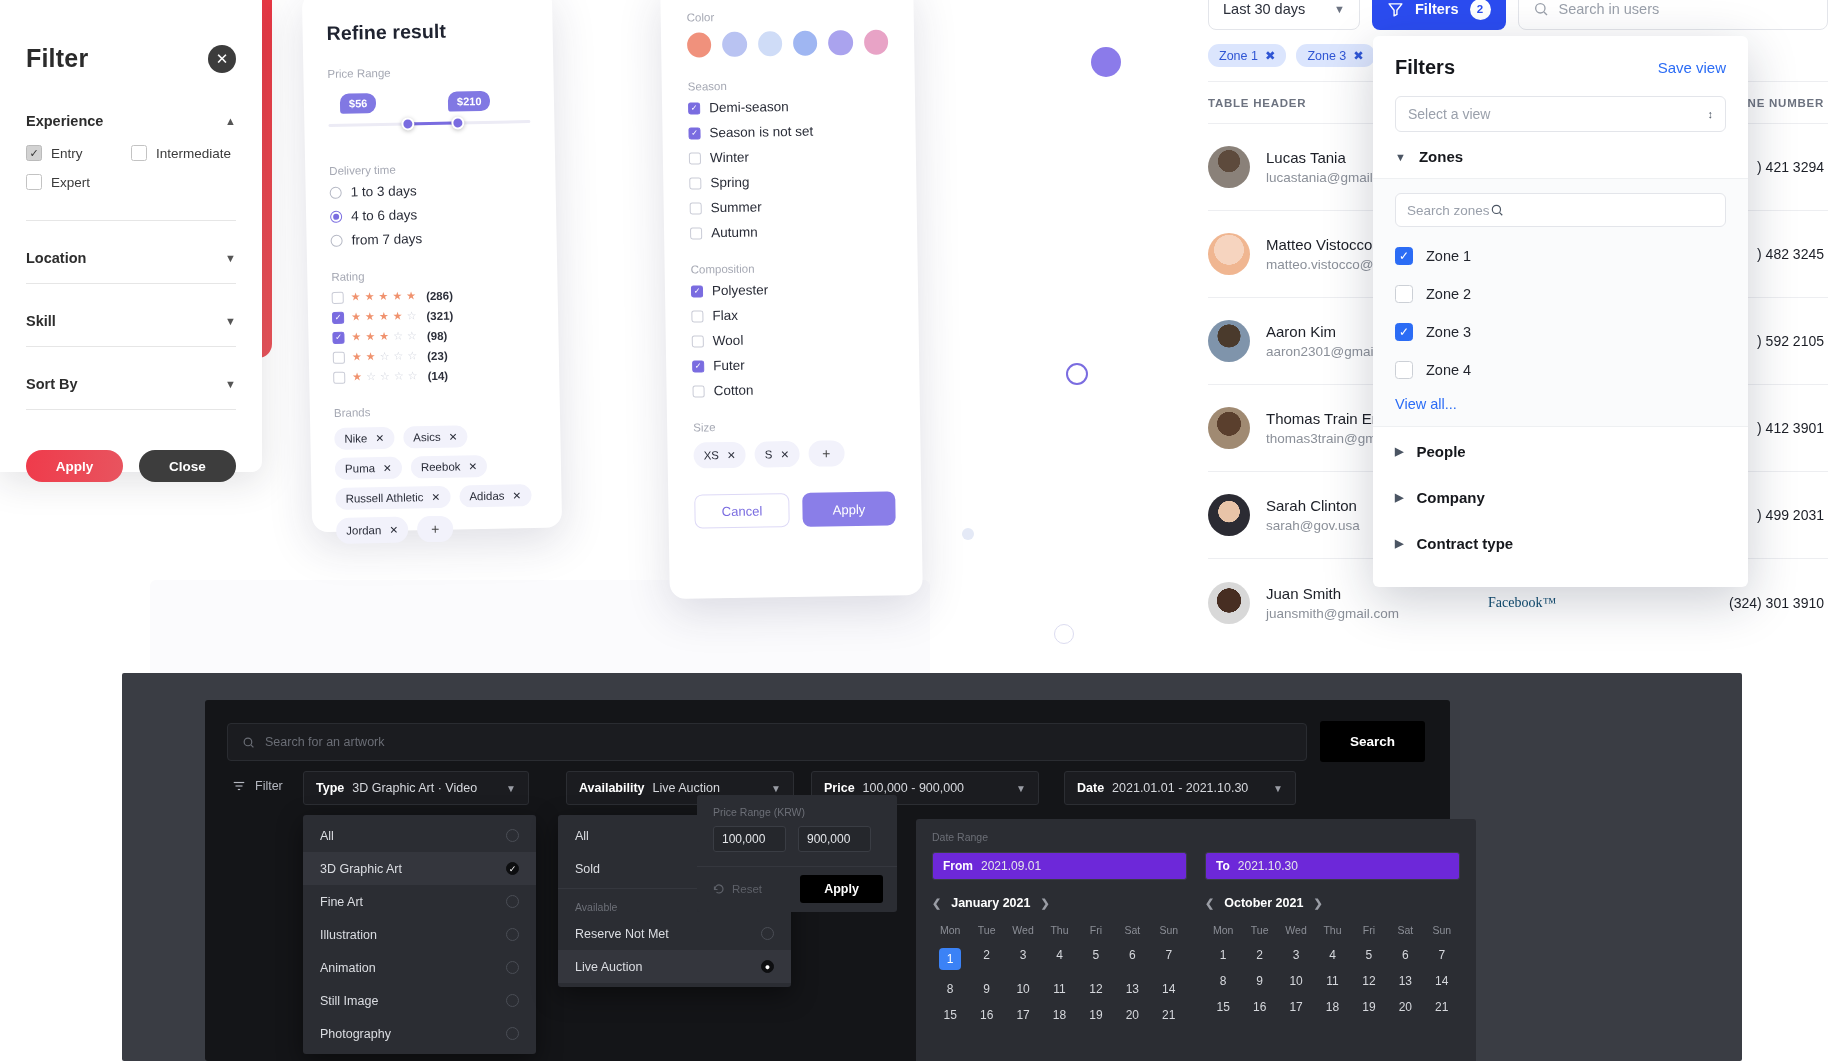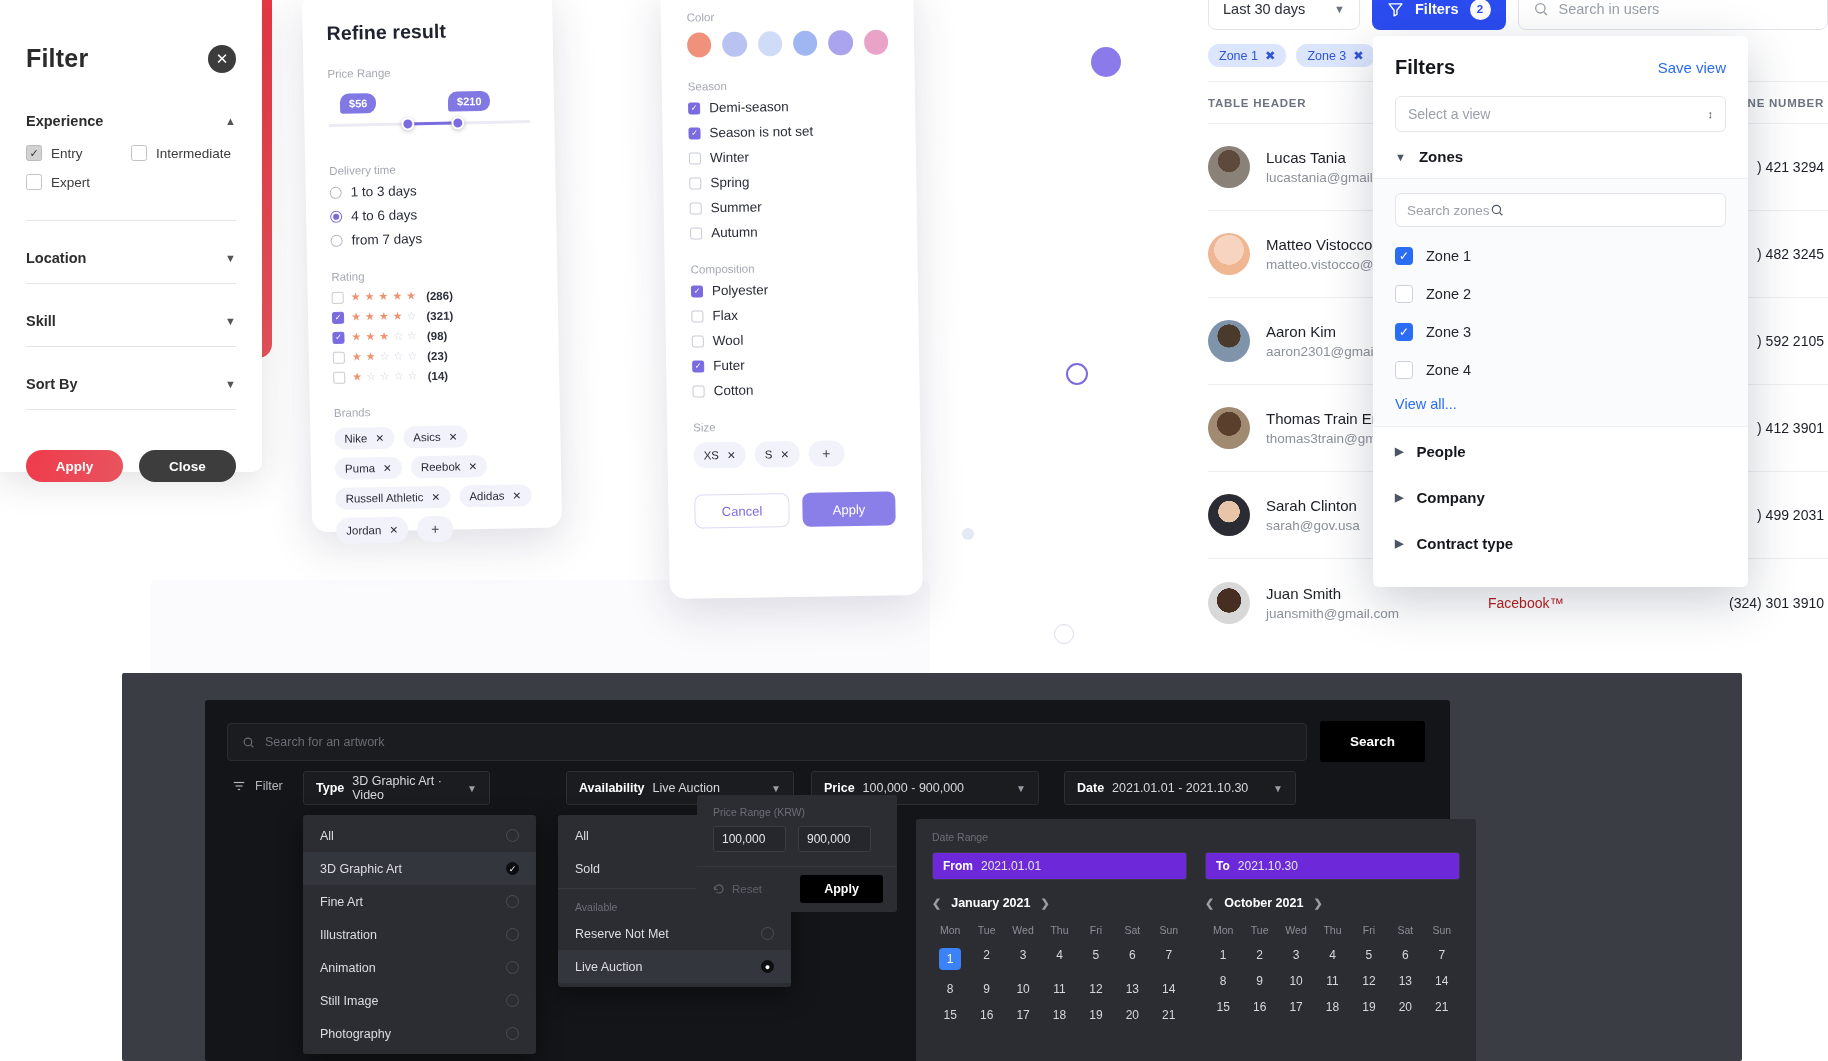--- a/index.html
+++ b/index.html
@@ -132,21 +132,21 @@
   .tbl { border-top:1px solid #edeef1;margin-left:20px;}
   .tbl-head { display:flex;align-items:center;height:42px;font-size:11.5px;letter-spacing:.75px;
               color:#6d7380;font-weight:600;border-bottom:1px solid #edeef1;}
   .trow { display:flex;align-items:center;height:87px;border-bottom:1px solid #edeef1;}
   .av { width:42px;height:42px;border-radius:50%;flex:none;margin-right:16px;
         background-size:cover;background-position:center;}
   .uname { font-size:15px;color:#1c1f27;margin-bottom:4px;}
   .umail { font-size:13.5px;color:#8b9099;}
   .uphone{ font-size:14px;color:#1c1f27;white-space:nowrap;}
   .c-name{ width:280px;display:flex;align-items:center;}
-  .c-src { width:150px;font-size:14px;color:#b91c1c;}
+  .c-src { width:150px;font-size:14px;color:#0c4a6e;font-family:Liberation Serif, serif;}
   .c-ph  { flex:1;text-align:right;padding-right:4px;}
 
   #filters-pop {
     position:absolute; left:185px; top:58px; width:375px;
     background:#fff;border-radius:6px;box-shadow:0 14px 50px rgba(25,30,60,.22);
     padding:20px 0 22px 0;
   }
   .fp-head { display:flex;align-items:center;justify-content:space-between;padding:0 22px 0 22px;}
   .fp-title { font-size:20px;font-weight:700;color:#16181d;}
   .fp-save { font-size:15px;color:#2b6cf5;cursor:pointer;}
@@ -677,21 +677,21 @@
 
   <div class="d-filterlbl">
     <svg width="14" height="14" viewBox="0 0 24 24">
       <line x1="3" y1="6" x2="21" y2="6" stroke="#b5b8c0" stroke-width="2"></line>
       <line x1="6" y1="12" x2="18" y2="12" stroke="#b5b8c0" stroke-width="2"></line>
       <line x1="10" y1="18" x2="14" y2="18" stroke="#b5b8c0" stroke-width="2"></line>
     </svg>
     <span>Filter</span>
   </div>
 
-  <div class="d-sel" style="left:303px;width:187px;">
+  <div class="d-sel" style="left:303px;width:226px;">
     <b>Type</b>
     <span>3D Graphic Art · Video</span>
     <span class="cv">▼</span>
   </div>
   <div class="d-sel" style="left:558px;width:228px;margin-left:8px;">
     <b>Availability</b>
     <span>Live Auction</span>
     <span class="cv">▼</span>
   </div>
   <div class="d-sel" style="left:811px;width:228px;align-items:center;">
@@ -774,21 +774,21 @@
       </div>
       <div class="d-applyb">Apply</div>
     </div>
   </div>
 
   <div class="d-date">
     <div style="font-size:10.5px;color:#6c6f77;margin-bottom:9px;">Date Range</div>
     <div style="display:flex;gap:18px;">
       <div class="d-dt-in" style="flex:1">
         <b>From</b>
-        <span>2021.01.01</span>
+        <span>2021.09.01</span>
       </div>
       <div class="d-dt-in" style="flex:1">
         <b>To</b>
         <span>2021.10.30</span>
       </div>
     </div>
     <div style="display:flex;gap:18px;">
 
       <div style="flex:1">
         <div class="cal-head">

